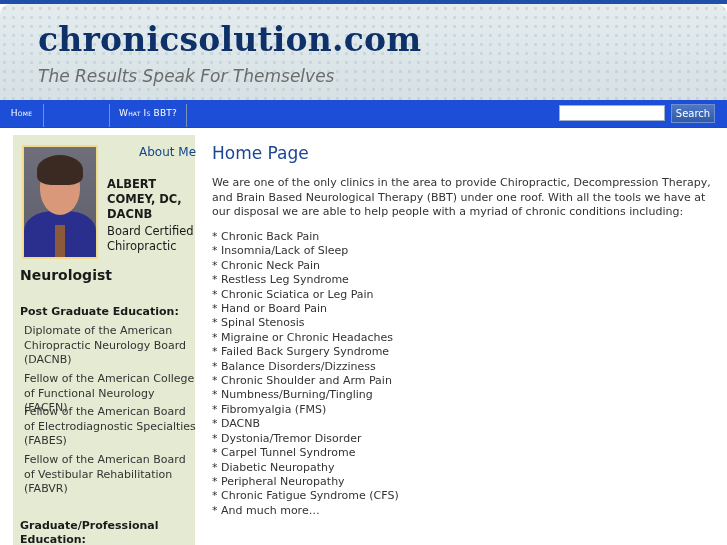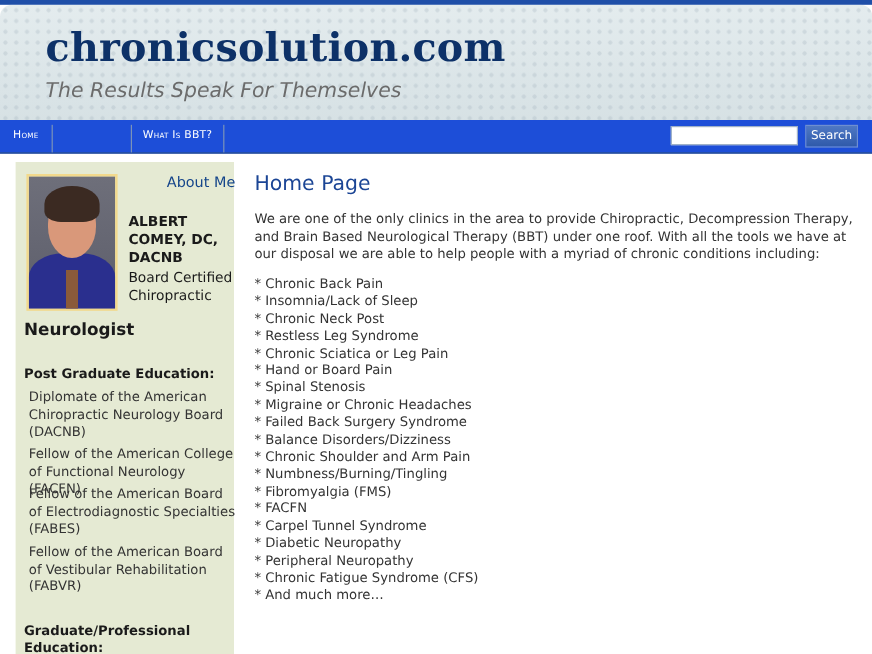--- a/index.html
+++ b/index.html
@@ -75,30 +75,31 @@
 <div class="sb-item" style="top:405px;">Fellow of the American Board of Electrodiagnostic Specialties (FABES)</div>
 <div class="sb-item" style="top:453px;">Fellow of the American Board of Vestibular Rehabilitation (FABVR)</div>
 <div class="sb-heading" style="top:519px;">Graduate/Professional Education:</div>
 
 <div class="main-title">Home Page</div>
 <div class="intro">We are one of the only clinics in the area to provide Chiropractic, Decompression Therapy, and Brain Based Neurological Therapy (BBT) under one roof.  With all the tools we have at our disposal we are able to help people with a myriad of chronic conditions including:</div>
 
 <ul class="cond-list">
   <li>* Chronic Back Pain</li>
   <li>* Insomnia/Lack of Sleep</li>
-  <li>* Chronic Neck Post</li>
+  <li>* Chronic Neck Pain</li>
   <li>* Restless Leg Syndrome</li>
   <li>* Chronic Sciatica or Leg Pain</li>
   <li>* Hand or Board Pain</li>
   <li>* Spinal Stenosis</li>
   <li>* Migraine or Chronic Headaches</li>
   <li>* Failed Back Surgery Syndrome</li>
   <li>* Balance Disorders/Dizziness</li>
   <li>* Chronic Shoulder and Arm Pain</li>
   <li>* Numbness/Burning/Tingling</li>
   <li>* Fibromyalgia (FMS)</li>
-  <li>* FACFN</li>
+  <li>* DACNB</li>
+  <li>* Dystonia/Tremor Disorder</li>
   <li>* Carpel Tunnel Syndrome</li>
   <li>* Diabetic Neuropathy</li>
   <li>* Peripheral Neuropathy</li>
   <li>* Chronic Fatigue Syndrome (CFS)</li>
   <li>* And much more…</li>
 </ul>
 
 </body></html>

